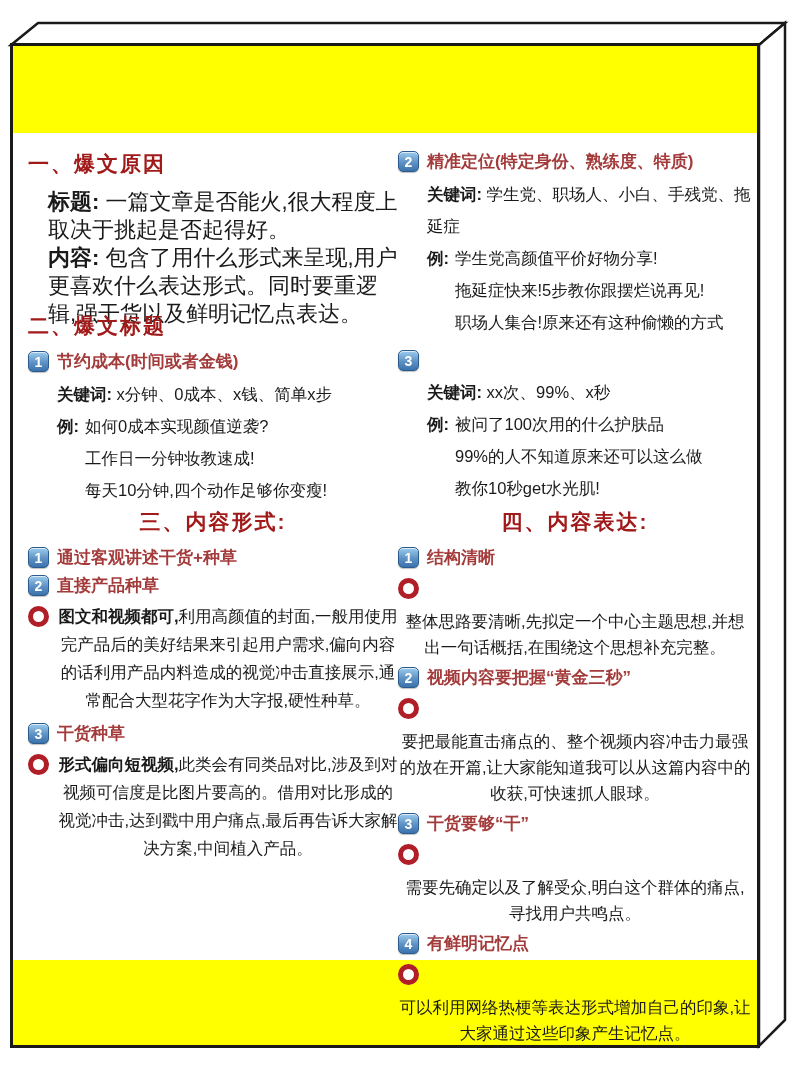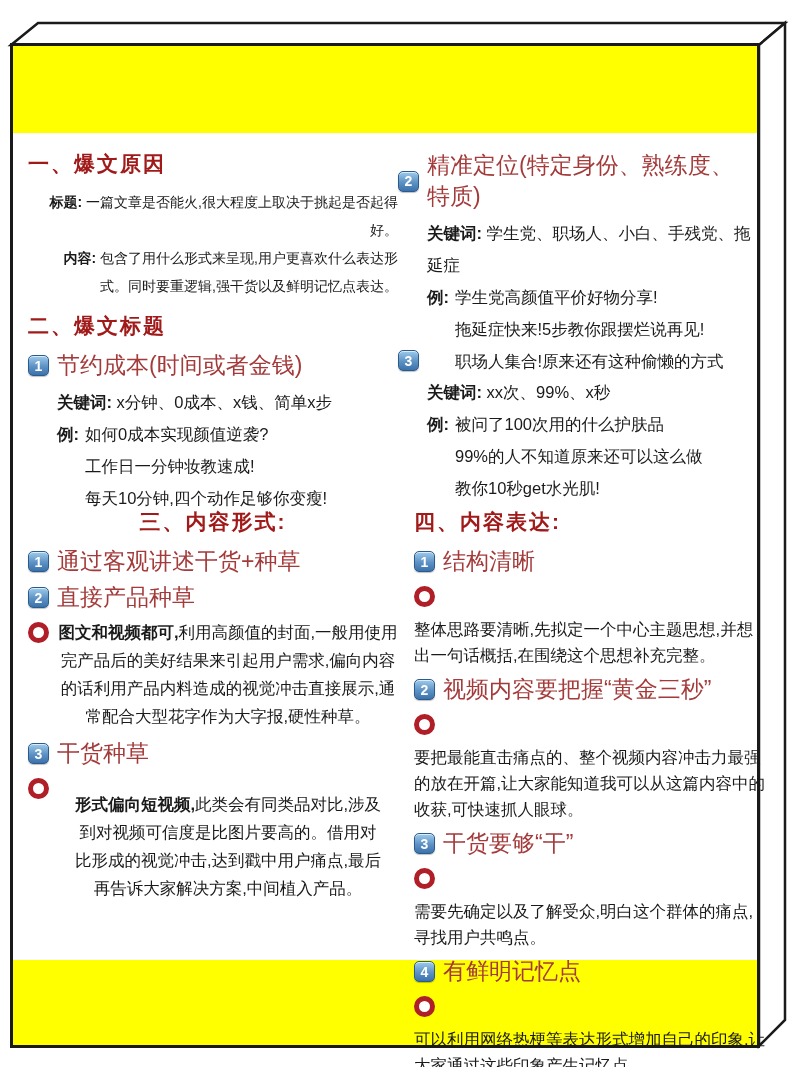--- a/index.html
+++ b/index.html
@@ -10,31 +10,31 @@
         box-sizing:border-box;background:#fff;}
   .band{position:absolute;left:0;right:0;background:#FFFF00;}
   .band.top{top:0;height:87px;}
   .band.bottom{bottom:0;height:85px;}
   .block{position:absolute;}
   #l-s1{left:15px;top:104px;width:370px;}
   #l-s2{left:15px;top:266px;width:370px;}
   #l-s3{left:15px;top:462px;width:370px;text-align:center;}
   #r-i2{left:385px;top:100px;width:356px;}
   #r-i3{left:385px;top:300px;width:356px;}
-  #r-s4{left:401px;top:462px;width:354px;}
+  #r-s4{left:385px;top:462px;width:354px;text-align:center;}
   .sec-heading{font-size:21px;font-weight:bold;color:#A11A1A;letter-spacing:2px;margin:0 0 10px 0;}
-  .body-p{font-size:14px;line-height:28px;color:#1a1a1a;margin:0;padding-left:20px;text-align:right;}
+  .body-p{font-size:22px;line-height:28px;color:#1a1a1a;margin:0;padding-left:20px;}
   .lbl{font-weight:bold;color:#1a1a1a;}
   .item-head{display:flex;align-items:center;gap:8px;margin:4px 0 5px 0;}
   .badge{width:21px;height:21px;flex:0 0 21px;border-radius:5px;box-sizing:border-box;
          background:linear-gradient(180deg,#9CCBEC 0%,#5E92C4 55%,#3A72AC 100%);
          border:1px solid #2C5A8C;color:#fff;font-weight:bold;font-size:14px;
          display:flex;align-items:center;justify-content:center;
          box-shadow:inset 0 1px 0 rgba(255,255,255,.65),0 1px 1px rgba(0,0,0,.25);}
-  .item-title{font-size:23px;color:#A43B3B;}
+  .item-title{font-size:17px;color:#A43B3B;font-weight:bold;}
   .item-body{padding-left:29px;font-size:16.5px;line-height:32px;color:#1a1a1a;}
   .kv{margin:0;}
   .ex{display:flex;margin:0;}
   .ex .lbl{flex:0 0 auto;margin-right:6px;}
   .bullet{display:flex;gap:9px;margin:2px 0 8px 0;font-size:16.5px;line-height:28px;color:#1a1a1a;}
   #r-s4 .bullet{line-height:26px;margin:1px 0 6px 0;flex-direction:column;}
   .ring{flex:0 0 21px;width:21px;height:21px;border:5px solid #B01E28;border-radius:50%;
         box-sizing:border-box;margin-top:4px;background:#fff;}
   .lead{font-weight:bold;}
   .warn{display:flex;gap:9px;align-items:center;margin:6px 0 0 29px;
@@ -100,21 +100,21 @@
         <span class="ring"></span>
         <p style="margin:0"><span class="lead">图文和视频都可,</span><span>利用高颜值的封面,一般用使用完产品后的美好结果来引起用户需求,偏向内容的话利用产品内料造成的视觉冲击直接展示,通常配合大型花字作为大字报,硬性种草。</span></p>
       </div>
 
       <div class="item-head">
         <span class="badge">3</span>
         <span class="item-title">干货种草</span>
       </div>
       <div class="bullet">
         <span class="ring"></span>
-        <p style="margin:16px"><span class="lead">形式偏向短视频,</span><span>此类会有同类品对比,涉及到对视频可信度是比图片要高的。借用对比形成的视觉冲击,达到戳中用户痛点,最后再告诉大家解决方案,中间植入产品。</span></p>
+        <p style="margin:0"><span class="lead">形式偏向短视频,</span><span>此类会有同类品对比,涉及到对视频可信度是比图片要高的。借用对比形成的视觉冲击,达到戳中用户痛点,最后再告诉大家解决方案,中间植入产品。</span></p>
       </div>
     </div>
 
     <div class="block" id="r-i2">
       <div class="item-head">
         <span class="badge">2</span>
         <span class="item-title">精准定位(特定身份、熟练度、特质)</span>
       </div>
       <div class="item-body">
         <p class="kv"><span class="lbl">关键词:</span> <span>学生党、职场人、小白、手残党、拖延症</span></p>

